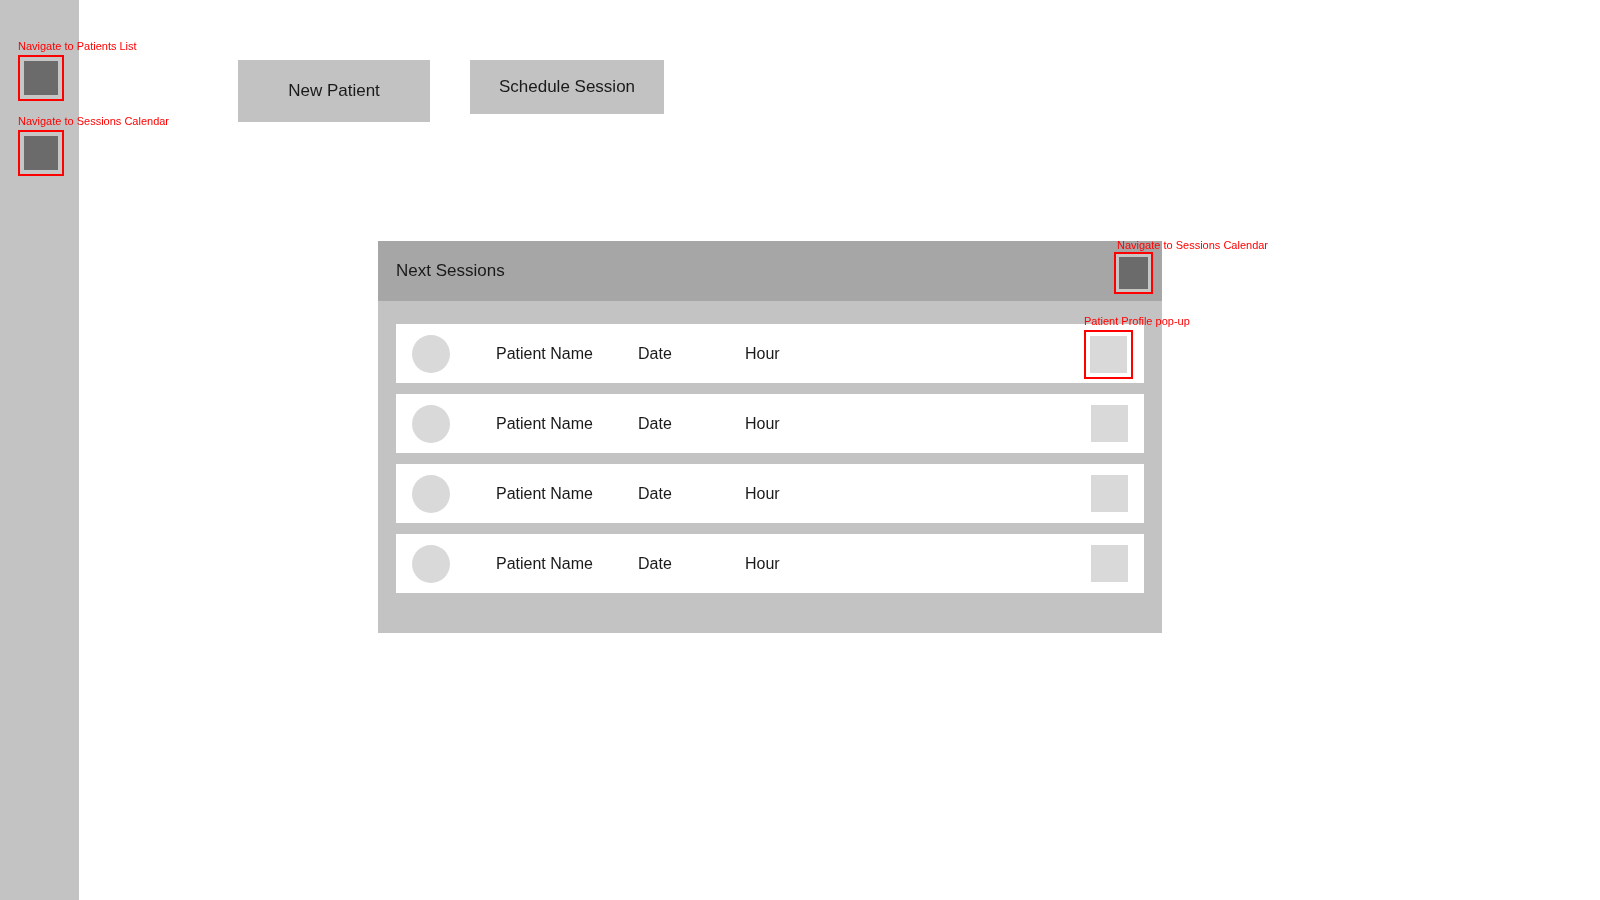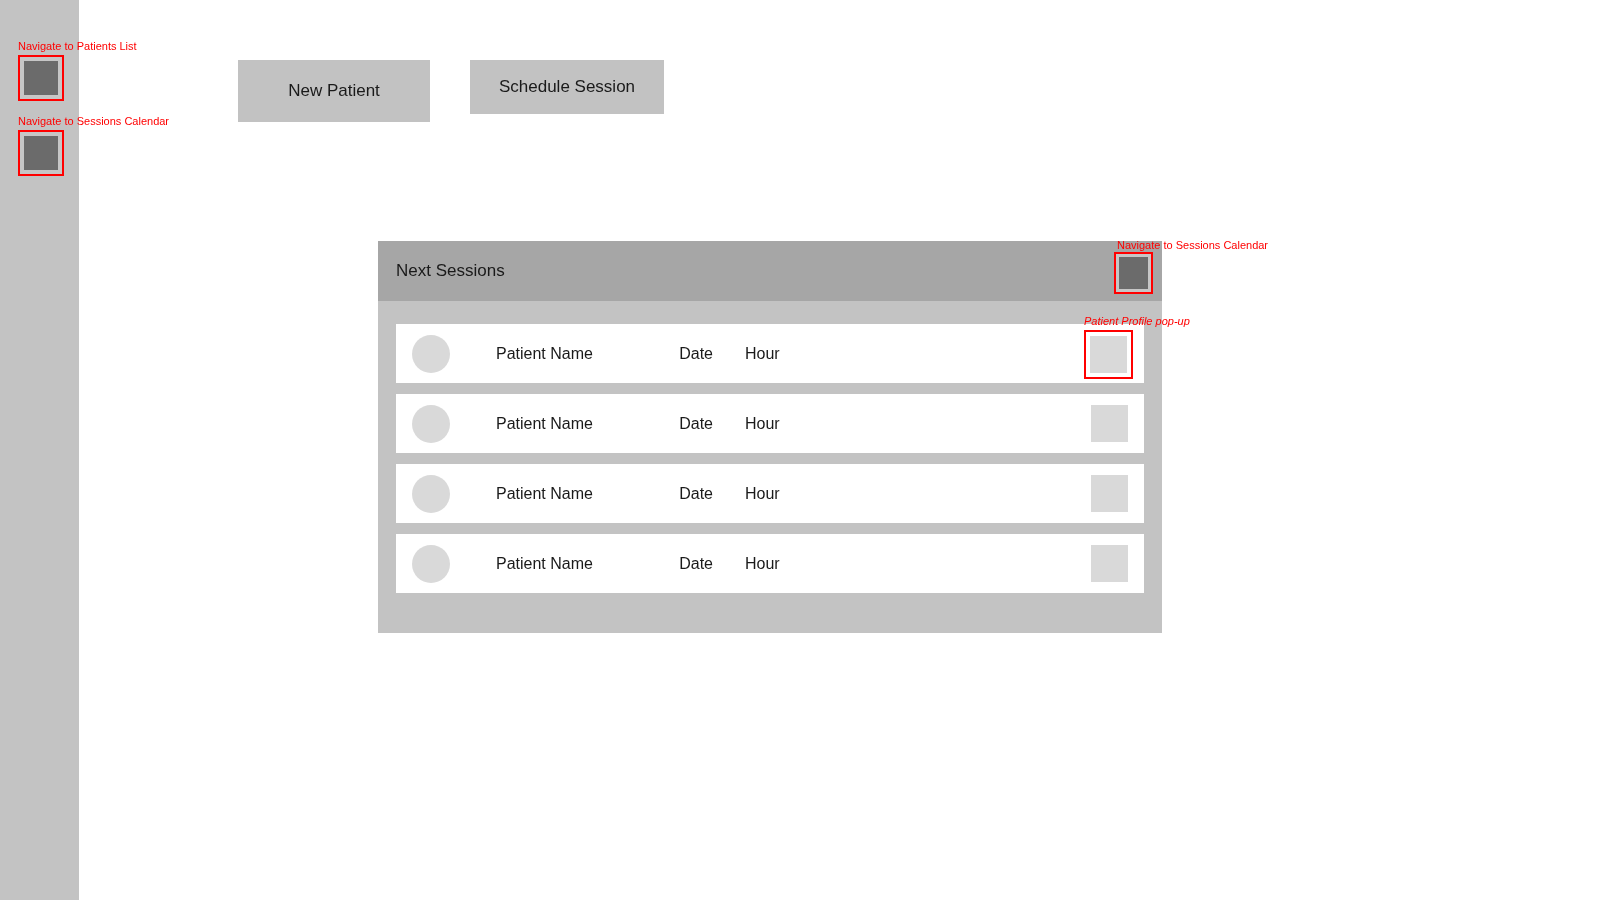--- a/index.html
+++ b/index.html
@@ -160,21 +160,20 @@
     width: 142px;
     font-size: 16px;
     color: #1a1a1a;
     flex: 0 0 auto;
   }
   .row-date {
     width: 75px;
     font-size: 16px;
     color: #1a1a1a;
     flex: 0 0 auto;
-    text-align: right;
   }
   .row-hour {
     font-size: 16px;
     color: #1a1a1a;
     flex: 0 0 auto;
     margin-left: 32px;
   }
   .row-profile-btn {
     position: absolute;
     right: 16px;
@@ -193,21 +192,20 @@
     box-sizing: border-box;
   }
   #profile-annot .annot-label {
     position: absolute;
     left: -2px;
     top: -17px;
     white-space: nowrap;
     color: #ff0000;
     font-size: 11px;
     line-height: 13px;
-    font-style: italic;
   }
   #profile-annot .profile-inner {
     width: 37px;
     height: 37px;
     background: #d9d9d9;
   }
 </style>
 </head>
 <body>
 

